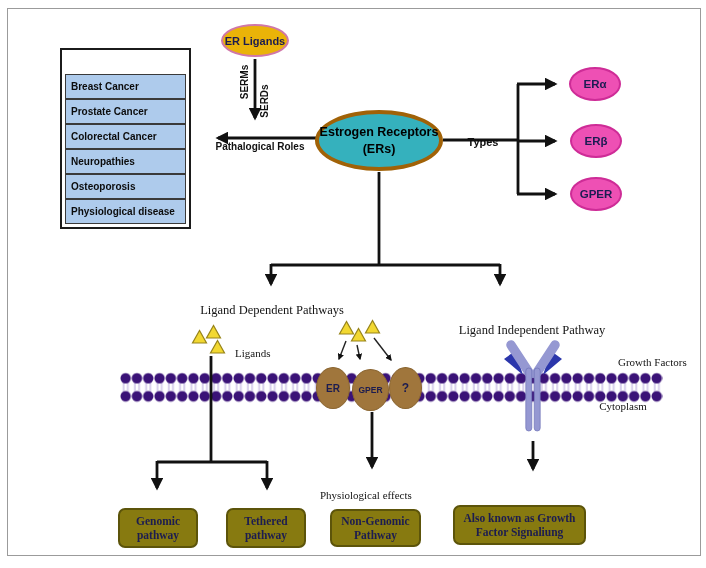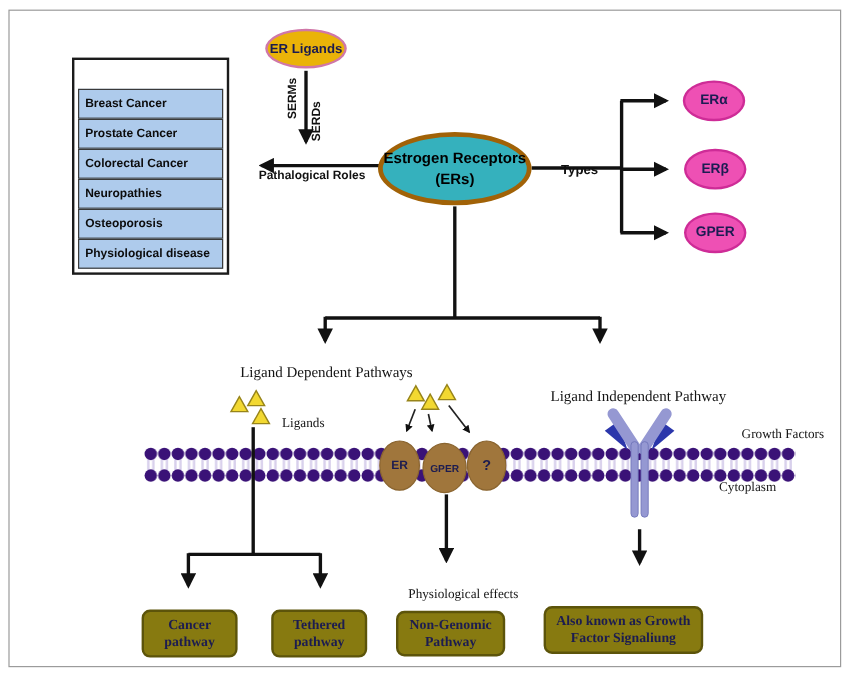--- a/index.html
+++ b/index.html
@@ -39,21 +39,21 @@
   #serds{left:242px;top:94px;}
   #patho-roles{left:208px;top:141px;width:104px;text-align:center;}
   #types-lbl{left:455px;top:124px;width:56px;text-align:center;font-size:11px;margin-top:12px;}
 
   .serif-lbl{font-family:"Liberation Serif","DejaVu Serif",serif;font-weight:normal;color:#141414;}
   #dep-title{left:187px;top:303px;width:170px;text-align:center;font-size:12.5px;}
   #indep-title{left:443px;top:303px;width:178px;text-align:center;font-size:12.5px;margin-top:20px;}
   #ligands-lbl{left:235px;top:347px;width:50px;font-size:11px;}
   #growth-factors-lbl{left:576px;top:356px;width:88px;font-size:11px;margin-left:42px;}
   #cytoplasm-lbl{left:588px;top:400px;width:70px;text-align:center;font-size:11px;}
-  #phys-effects{left:320px;top:489px;width:112px;text-align:right;font-size:11px;}
+  #phys-effects{left:320px;top:489px;width:112px;text-align:left;font-size:11px;}
 
   
   .mem-receptor{background:#a0763c;border:1px solid #8a6530;color:#1c1c50;}
   #mem-er{left:316px;top:367px;width:34px;height:42px;font-size:10px;}
   #mem-gper{left:352px;top:369px;width:37px;height:42px;font-size:8.5px;}
   #mem-q{left:389px;top:367px;width:33px;height:42px;font-size:12px;}
 
   
   .olive-box{background:#877a10;border:2px solid #5c540a;border-radius:7px;box-sizing:border-box;
              color:#1c1c50;font-family:"Liberation Serif","DejaVu Serif",serif;font-weight:bold;
@@ -162,17 +162,17 @@
   <div class="abs serif-lbl" id="indep-title">Ligand Independent Pathway</div>
   <div class="abs serif-lbl" id="ligands-lbl">Ligands</div>
   <div class="abs serif-lbl" id="growth-factors-lbl">Growth Factors</div>
   <div class="abs serif-lbl" id="cytoplasm-lbl">Cytoplasm</div>
   <div class="abs serif-lbl" id="phys-effects">Physiological effects</div>
 
   <div class="abs ellipse mem-receptor" id="mem-er">ER</div>
   <div class="abs ellipse mem-receptor" id="mem-gper">GPER</div>
   <div class="abs ellipse mem-receptor" id="mem-q">?</div>
 
-  <div class="abs olive-box" id="box-genomic">Cancer pathway</div>
+  <div class="abs olive-box" id="box-genomic">Genomic pathway</div>
   <div class="abs olive-box" id="box-tethered">Tethered pathway</div>
   <div class="abs olive-box" id="box-nongenomic">Non-Genomic Pathway</div>
   <div class="abs olive-box" id="box-growthfactor">Also known as Growth Factor Signaliung</div>
 </div>
 
 </body></html>

